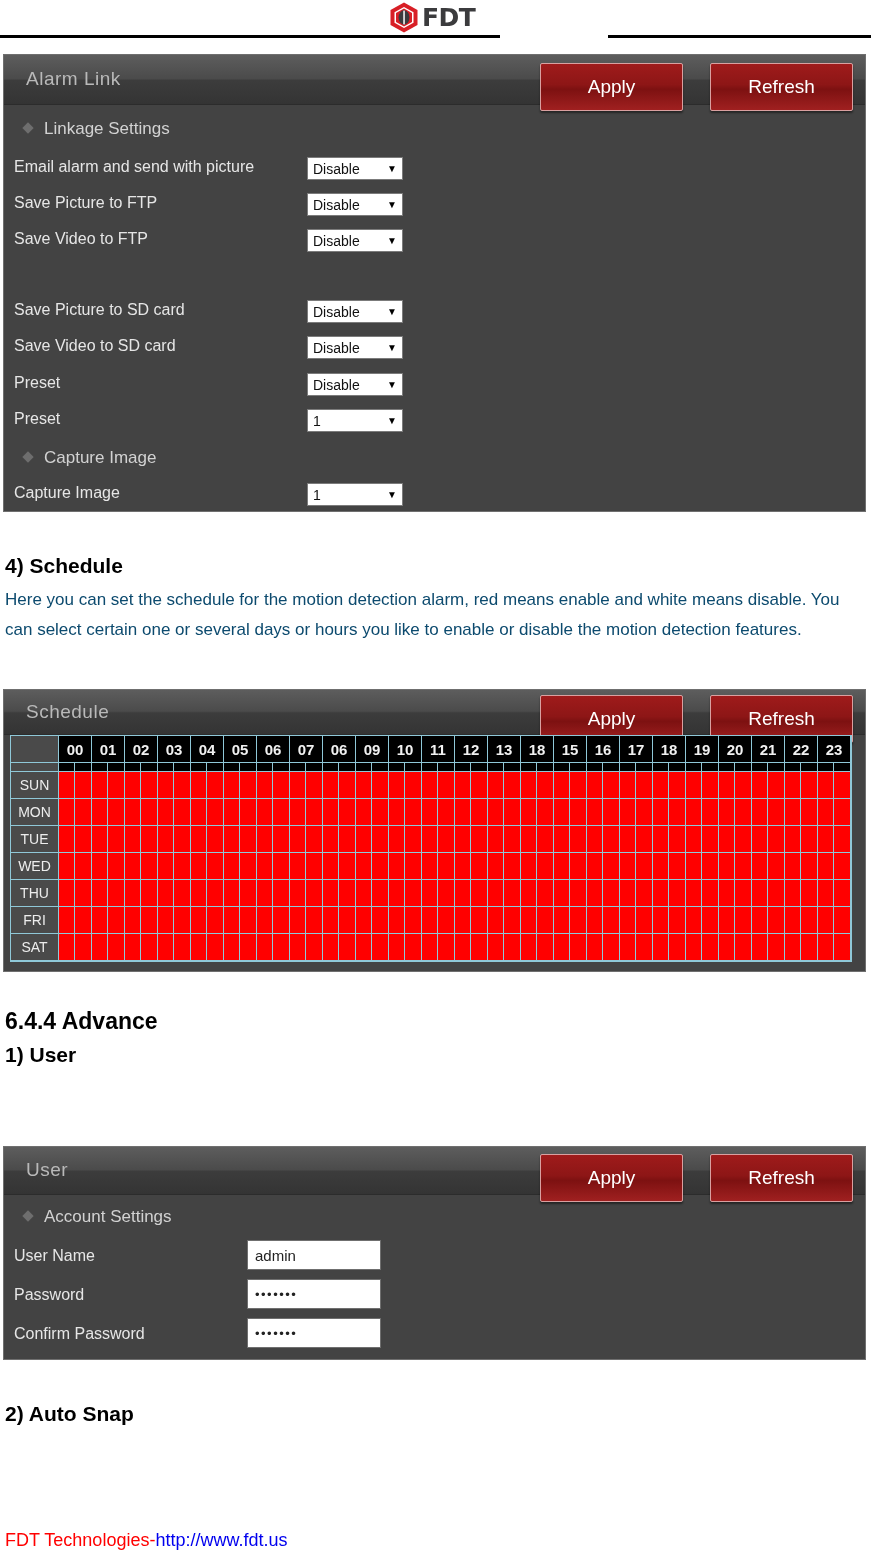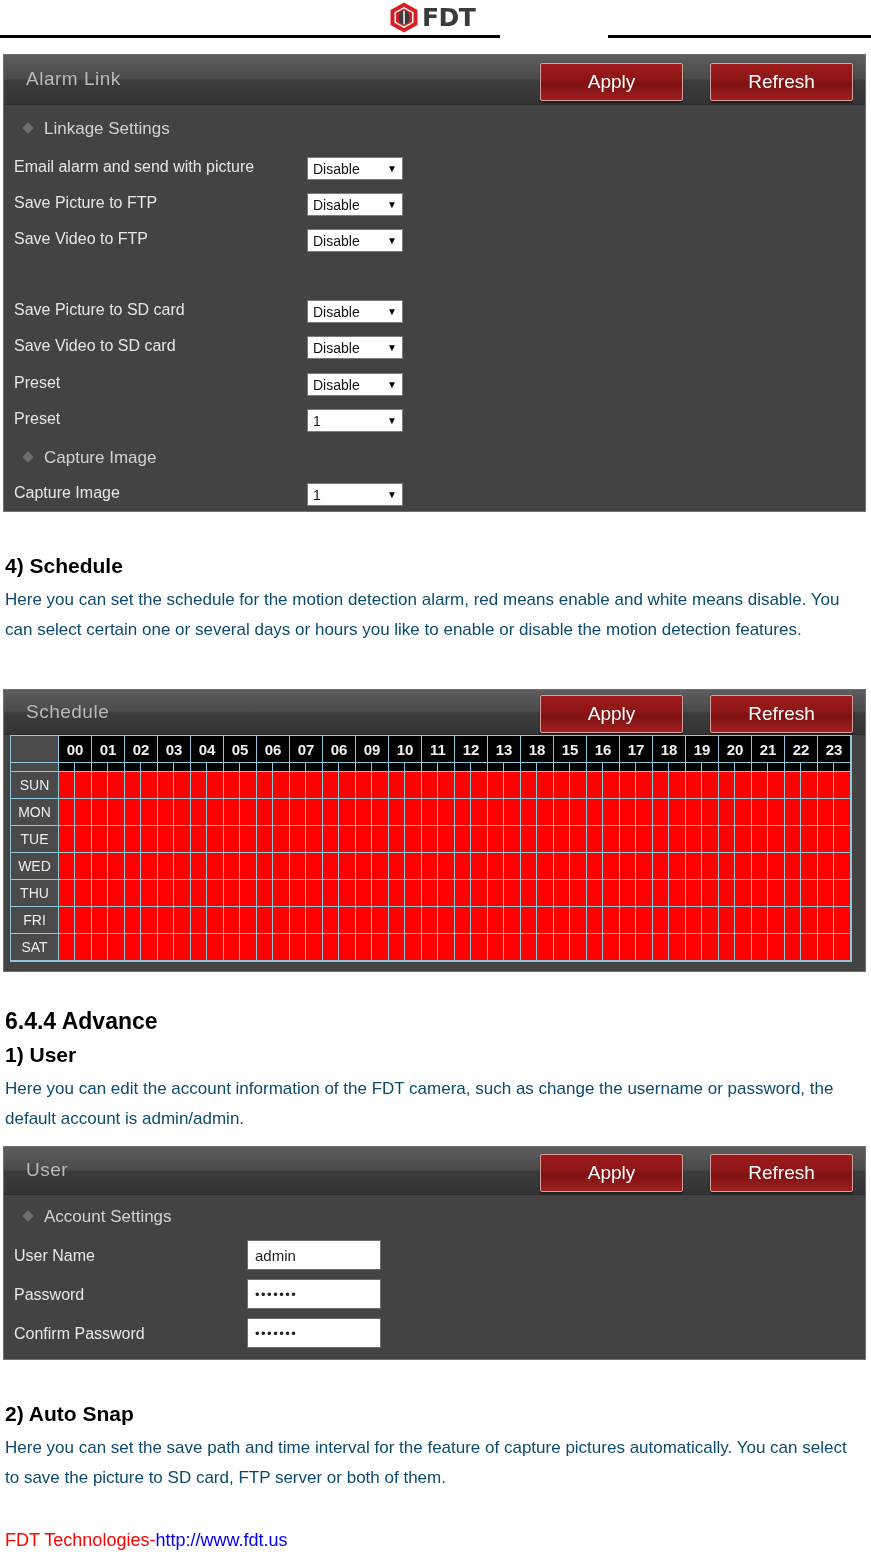--- a/index.html
+++ b/index.html
@@ -35,21 +35,21 @@
   .panel-title-bar {
     position: relative; height: 50px;
     background: linear-gradient(to bottom, #5d5d5d 0%, #4b4b4b 48%, #3c3c3c 52%, #343434 100%);
     border-bottom: 1px solid #2c2c2c;
   }
   .panel-title {
     position: absolute; left: 22px; top: 13px;
     font-size: 19px; color: #b9b9b9; letter-spacing: .5px;
   }
   .btn {
-    position: absolute; top: 8px; height: 38px; width: 143px;
+    position: absolute; top: 8px; height: 48px; width: 143px;
     background: linear-gradient(to bottom, #9f1b1b 0%, #8d1616 45%, #7d1111 55%, #a02020 100%);
     border: 1px solid #d9a0a0;
     border-radius: 2px;
     color: #ffffff; font-size: 19px;
     display: flex; align-items: center; justify-content: center;
     box-shadow: 0 2px 2px rgba(0,0,0,.45);
     cursor: pointer;
   }
   .btn.apply { right: 182px; }
   .btn.refresh { right: 12px; }
@@ -670,21 +670,20 @@
             <div class="sg-cell b" style="background: rgb(255, 0, 0);"></div>
             <div class="sg-cell" style="background: rgb(255, 0, 0);"></div>
             <div class="sg-cell b" style="background: rgb(255, 0, 0);"></div>
           </div>
         </div>
     </div>
   </div>
 
   <div class="doc-head" style="top:1008px; font-size:23px;">6.4.4 Advance</div>
   <div class="doc-head" style="top:1043px;">1) User</div>
-  <div class="doc-text" style="top:1074px;">Here you can edit the account information of the FDT camera, such as change the username or password, the default account is admin/admin.</div>
 
   <div class="panel" id="user-panel" style="top:1146px; height:214px;">
     <div class="panel-title-bar" style="height:48px;">
       <div class="panel-title" style="top:12px;">User</div>
       <div class="btn apply" style="top:7px;">Apply</div>
       <div class="btn refresh" style="top:7px;">Refresh</div>
     </div>
     <div class="panel-body" style="height:164px;">
       <div class="section-head" style="left:20px; top:12px;">
         <span class="diamond"></span><span>Account Settings</span>
@@ -695,19 +694,18 @@
 
       <div class="row-label" style="left:10px; top:91px;">Password</div>
       <div class="txtfield pwd" style="left:243px; top:84px;">•••••••</div>
 
       <div class="row-label" style="left:10px; top:130px;">Confirm Password</div>
       <div class="txtfield pwd" style="left:243px; top:123px;">•••••••</div>
     </div>
   </div>
 
   <div class="doc-head" style="top:1402px;">2) Auto Snap</div>
-  <div class="doc-text" style="top:1433px;">Here you can set the save path and time interval for the feature of capture pictures automatically. You can select to save the picture to SD card, FTP server or both of them.</div>
 
   <div class="footer">
     <span class="company">FDT Technologies-</span><span class="url">http://www.fdt.us</span>
   </div>
 
 </div>
 
 </body></html>

